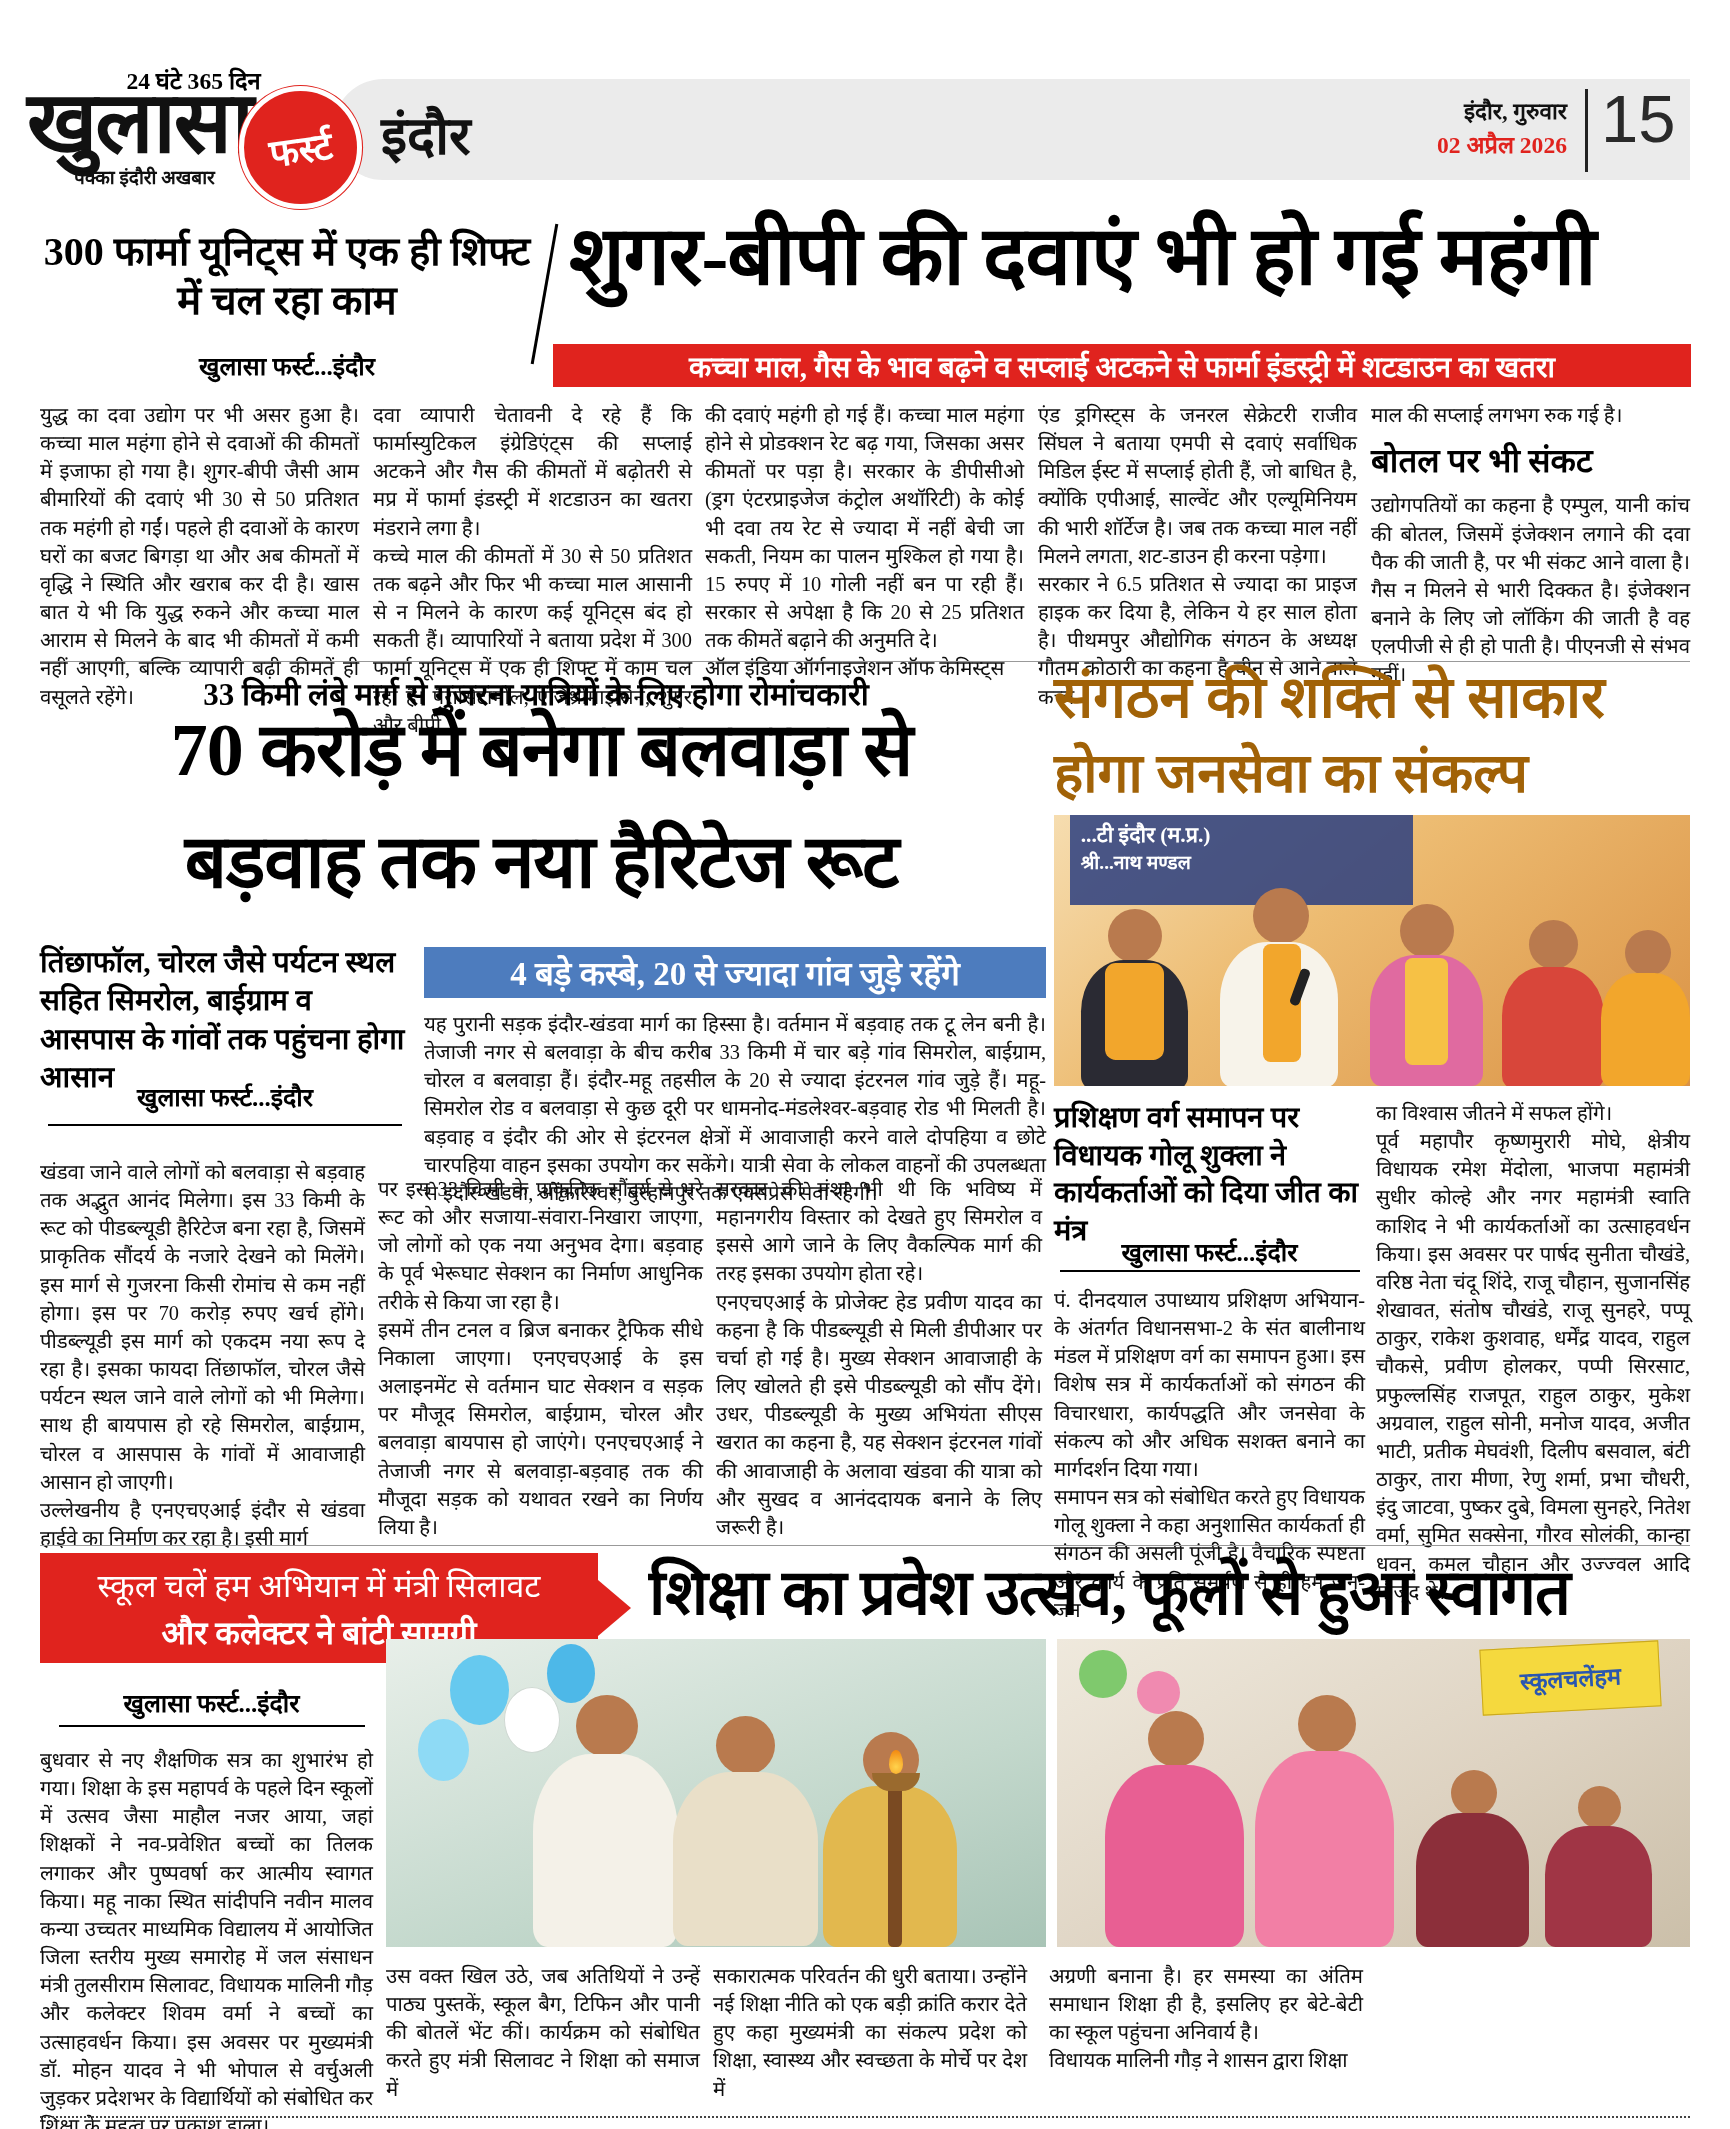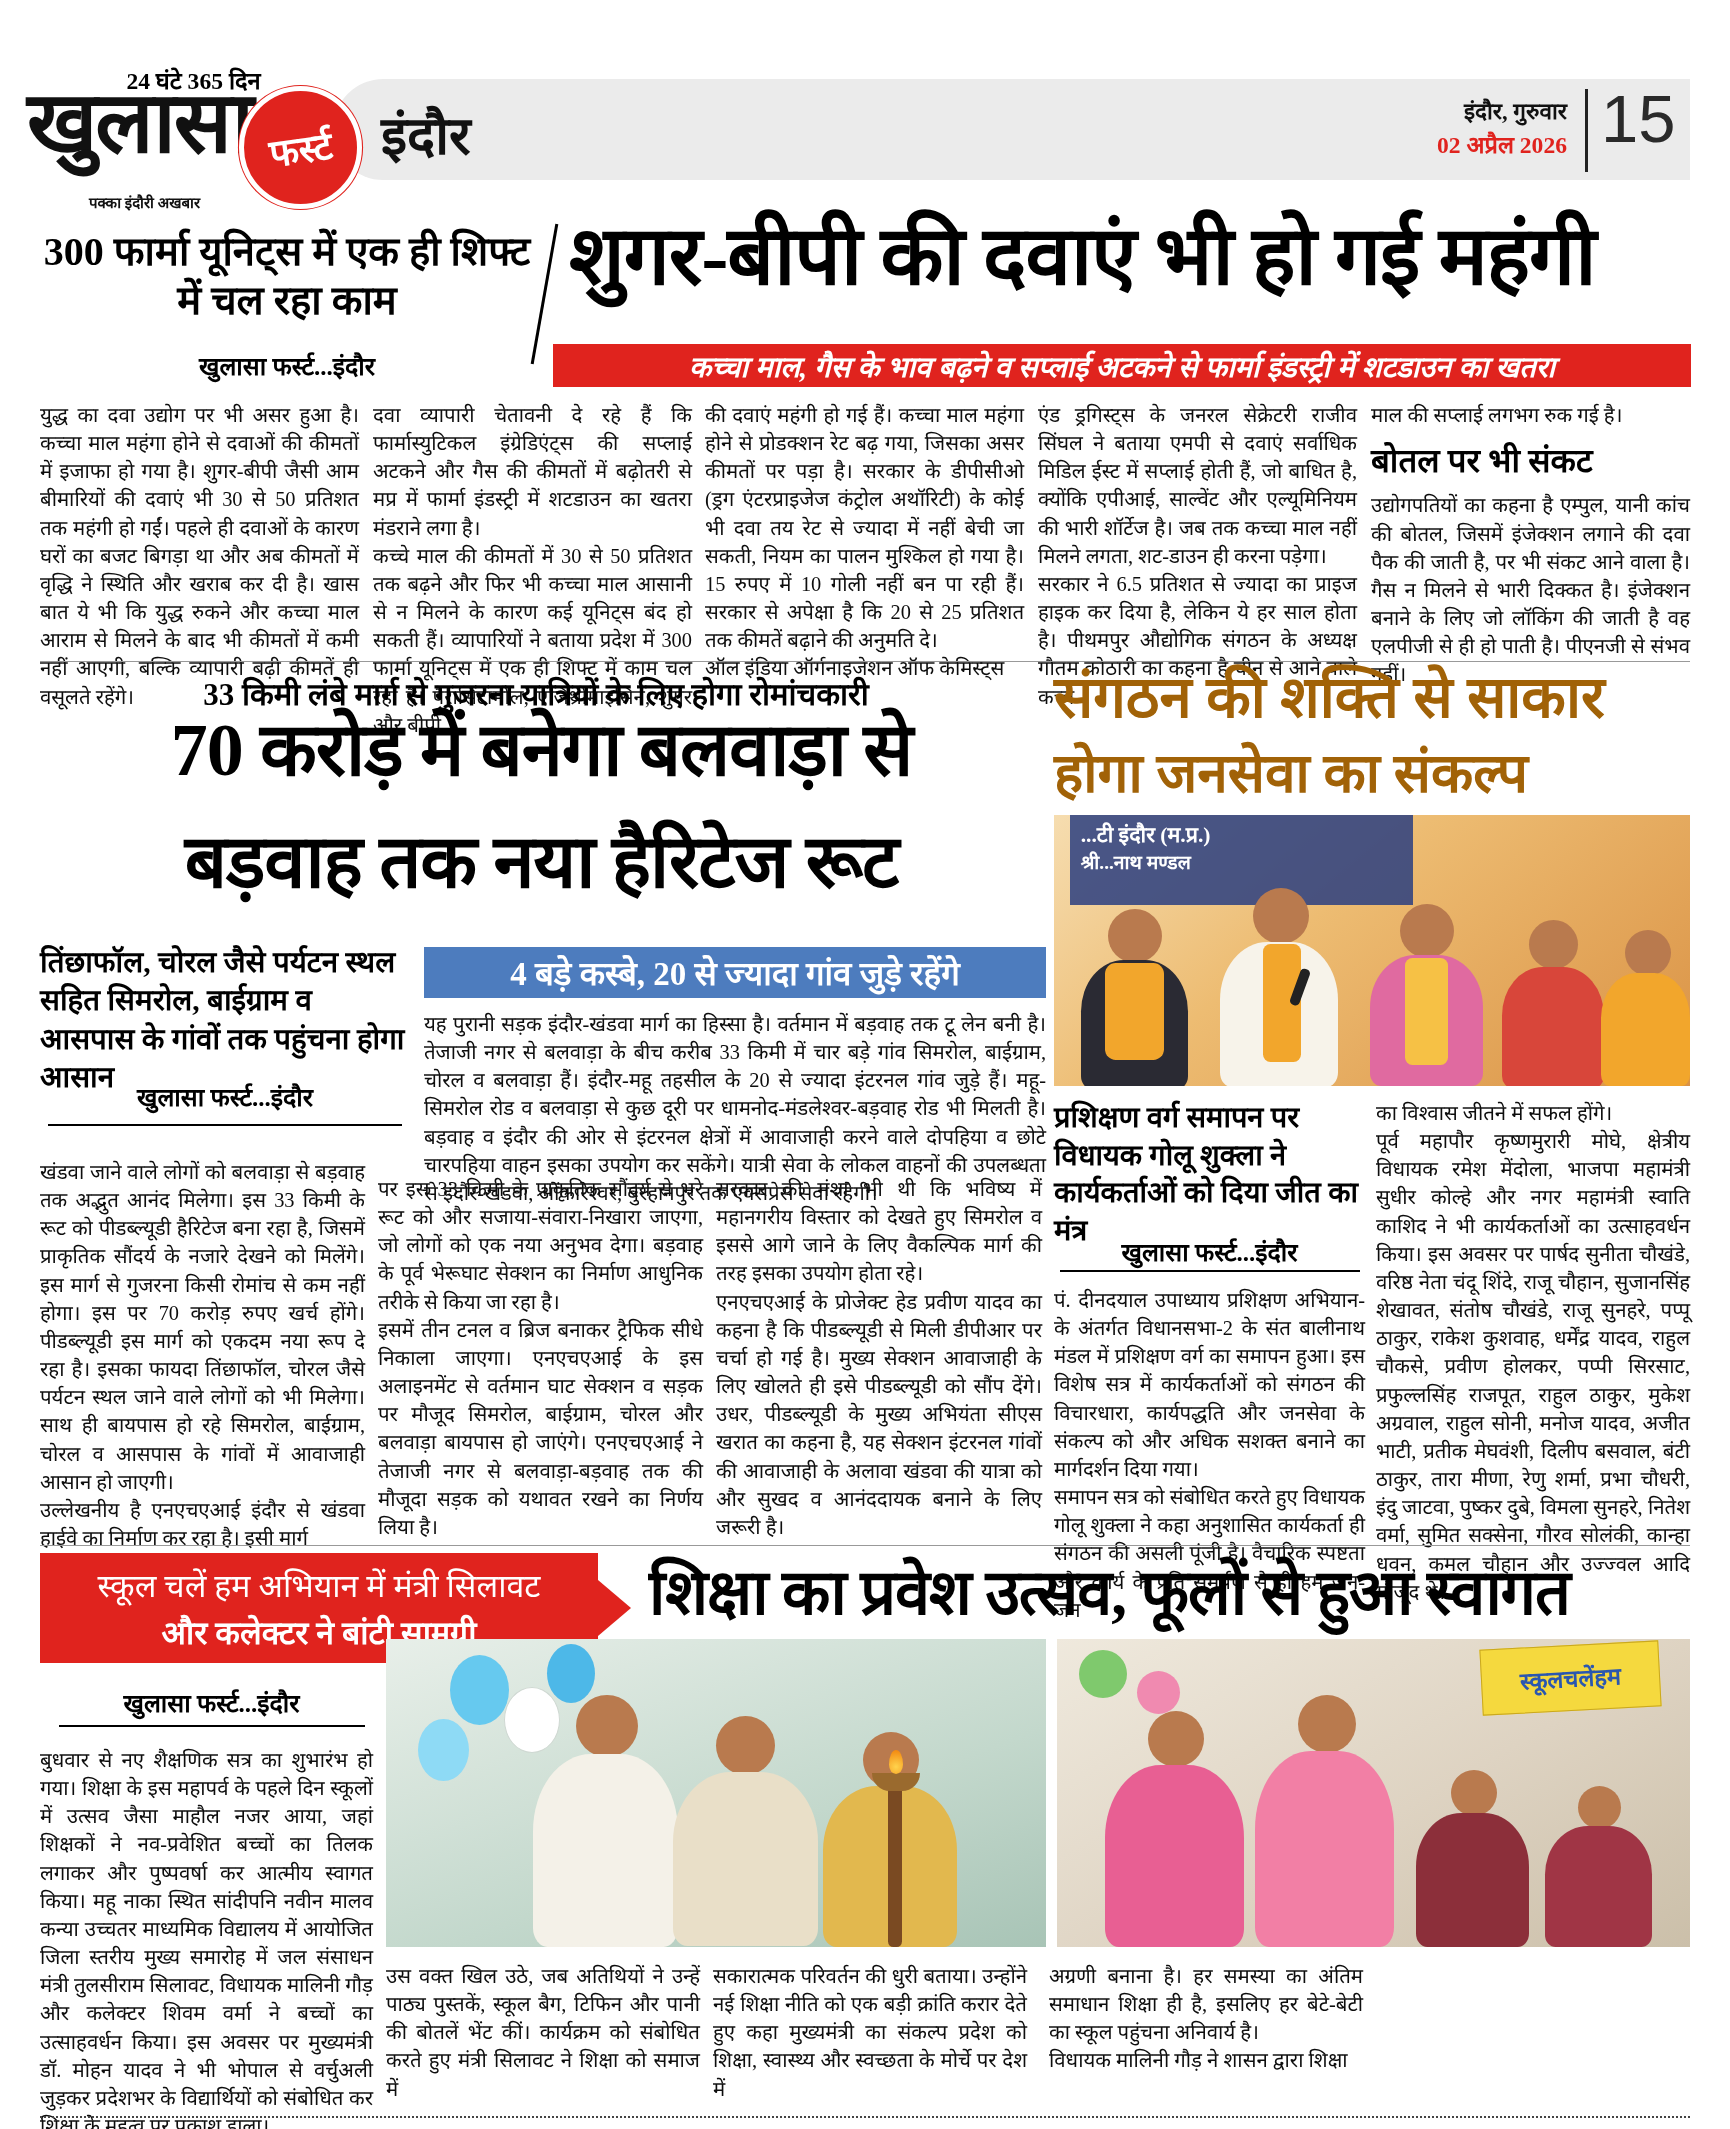--- a/index.html
+++ b/index.html
@@ -31,34 +31,34 @@
 <div id="page">
 
   <div class="abs" style="left:0;top:0;width:1730px;height:215px;">
     <div class="abs" style="left:333px;top:79px;width:1357px;height:101px;background:#ebebeb;border-radius:51px 0 0 51px;"></div>
     <div class="abs kicker" style="left:113px;top:64px;width:161px;font-size:23.6px;text-align:center;font-weight:900;">24 घंटे 365 दिन</div>
     <div class="abs" style="left:27px;top:80px;font-size:86px;font-weight:900;letter-spacing:-2.1px;line-height:1;">खुलासा</div>
     <div class="abs" style="left:239px;top:86px;width:113px;height:113px;background:#e0231e;border:5.4px solid #fff;border-radius:50%;
                 box-shadow:0 0 0 1.1px #e0231e;display:flex;align-items:center;justify-content:center;">
       <span class="white" style="font-size:38px;font-weight:900;transform:rotate(-8deg);">फर्स्ट</span>
     </div>
-    <div class="abs" style="left:32px;top:192px;width:225px;font-size:15px;font-weight:800;text-align:center;">पक्का इंदौरी अखबार</div>
+    <div class="abs" style="left:32px;top:164px;width:225px;font-size:19px;font-weight:800;text-align:center;">पक्का इंदौरी अखबार</div>
     <div class="abs" style="left:381px;top:97px;font-size:53px;font-weight:900;">इंदौर</div>
     <div class="abs" style="left:1395px;top:95px;width:172px;font-size:22.5px;font-weight:800;text-align:right;">इंदौर, गुरुवार</div>
     <div class="abs" style="left:1395px;top:128px;width:172px;font-size:23.6px;font-weight:900;text-align:right;color:#e0231e;">02 अप्रैल 2026</div>
     <div class="abs" style="left:1585px;top:89px;width:2.7px;height:83px;background:#222;"></div>
     <div class="abs" style="left:1601px;top:80px;font-size:67px;font-weight:400;color:#2a2a2a;font-family:'Liberation Sans','DejaVu Sans',sans-serif;">15</div>
   </div>
 
   <div class="abs deck center" style="left:40px;top:228px;width:494px;font-size:40px;line-height:1.22;font-weight:900;">300 फार्मा यूनिट्स में एक ही शिफ्ट में चल रहा काम</div>
   <div class="abs byline" style="left:40px;top:348px;width:494px;">खुलासा फर्स्ट...इंदौर</div>
   <div class="abs" style="left:543px;top:223px;width:2.7px;height:142px;background:#000;transform:rotate(10deg);"></div>
   <div class="abs headline-xl" style="left:569px;top:214px;width:1132px;font-size:82px;white-space:nowrap;">शुगर-बीपी की दवाएं भी हो गई महंगी</div>
   <div class="abs" style="left:553px;top:344px;width:1138px;height:43px;background:#e0231e;display:flex;align-items:center;justify-content:center;">
-    <span class="white" style="font-size:29px;font-weight:800;white-space:nowrap;font-style:italic;">कच्चा माल, गैस के भाव बढ़ने व सप्लाई अटकने से फार्मा इंडस्ट्री में शटडाउन का खतरा</span>
+    <span class="white" style="font-size:29px;font-weight:800;white-space:nowrap;">कच्चा माल, गैस के भाव बढ़ने व सप्लाई अटकने से फार्मा इंडस्ट्री में शटडाउन का खतरा</span>
   </div>
 
   <div class="abs body-text" style="left:40px;top:401px;width:319px;height:258px;">युद्ध का दवा उद्योग पर भी असर हुआ है। कच्चा माल महंगा होने से दवाओं की कीमतों में इजाफा हो गया है। शुगर-बीपी जैसी आम बीमारियों की दवाएं भी 30 से 50 प्रतिशत तक महंगी हो गईं। पहले ही दवाओं के कारण घरों का बजट बिगड़ा था और अब कीमतों में वृद्धि ने स्थिति और खराब कर दी है। खास बात ये भी कि युद्ध रुकने और कच्चा माल आराम से मिलने के बाद भी कीमतों में कमी नहीं आएगी, बल्कि व्यापारी बढ़ी कीमतें ही वसूलते रहेंगे।</div>
   <div class="abs body-text" style="left:373px;top:401px;width:319px;height:258px;">दवा व्यापारी चेतावनी दे रहे हैं कि फार्मास्युटिकल इंग्रेडिएंट्स की सप्लाई अटकने और गैस की कीमतों में बढ़ोतरी से मप्र में फार्मा इंडस्ट्री में शटडाउन का खतरा मंडराने लगा है।
 कच्चे माल की कीमतों में 30 से 50 प्रतिशत तक बढ़ने और फिर भी कच्चा माल आसानी से न मिलने के कारण कई यूनिट्स बंद हो सकती हैं। व्यापारियों ने बताया प्रदेश में 300 फार्मा यूनिट्स में एक ही शिफ्ट में काम चल रहा है। पैरासिटामोल, एजिथ्रोमाइसिन, शुगर और बीपी</div>
   <div class="abs body-text" style="left:705px;top:401px;width:319px;height:258px;">की दवाएं महंगी हो गई हैं। कच्चा माल महंगा होने से प्रोडक्शन रेट बढ़ गया, जिसका असर कीमतों पर पड़ा है। सरकार के डीपीसीओ (ड्रग एंटरप्राइजेज कंट्रोल अथॉरिटी) के कोई भी दवा तय रेट से ज्यादा में नहीं बेची जा सकती, नियम का पालन मुश्किल हो गया है। 15 रुपए में 10 गोली नहीं बन पा रही हैं। सरकार से अपेक्षा है कि 20 से 25 प्रतिशत तक कीमतें बढ़ाने की अनुमति दे।
 ऑल इंडिया ऑर्गनाइजेशन ऑफ केमिस्ट्स</div>
   <div class="abs body-text" style="left:1038px;top:401px;width:319px;height:258px;">एंड ड्रगिस्ट्स के जनरल सेक्रेटरी राजीव सिंघल ने बताया एमपी से दवाएं सर्वाधिक मिडिल ईस्ट में सप्लाई होती हैं, जो बाधित है, क्योंकि एपीआई, साल्वेंट और एल्यूमिनियम की भारी शॉर्टेज है। जब तक कच्चा माल नहीं मिलने लगता, शट-डाउन ही करना पड़ेगा।
 सरकार ने 6.5 प्रतिशत से ज्यादा का प्राइज हाइक कर दिया है, लेकिन ये हर साल होता है। पीथमपुर औद्योगिक संगठन के अध्यक्ष गौतम कोठारी का कहना है चीन से आने वाले कच्चे</div>
   <div class="abs" style="left:1371px;top:401px;width:319px;height:258px;">

